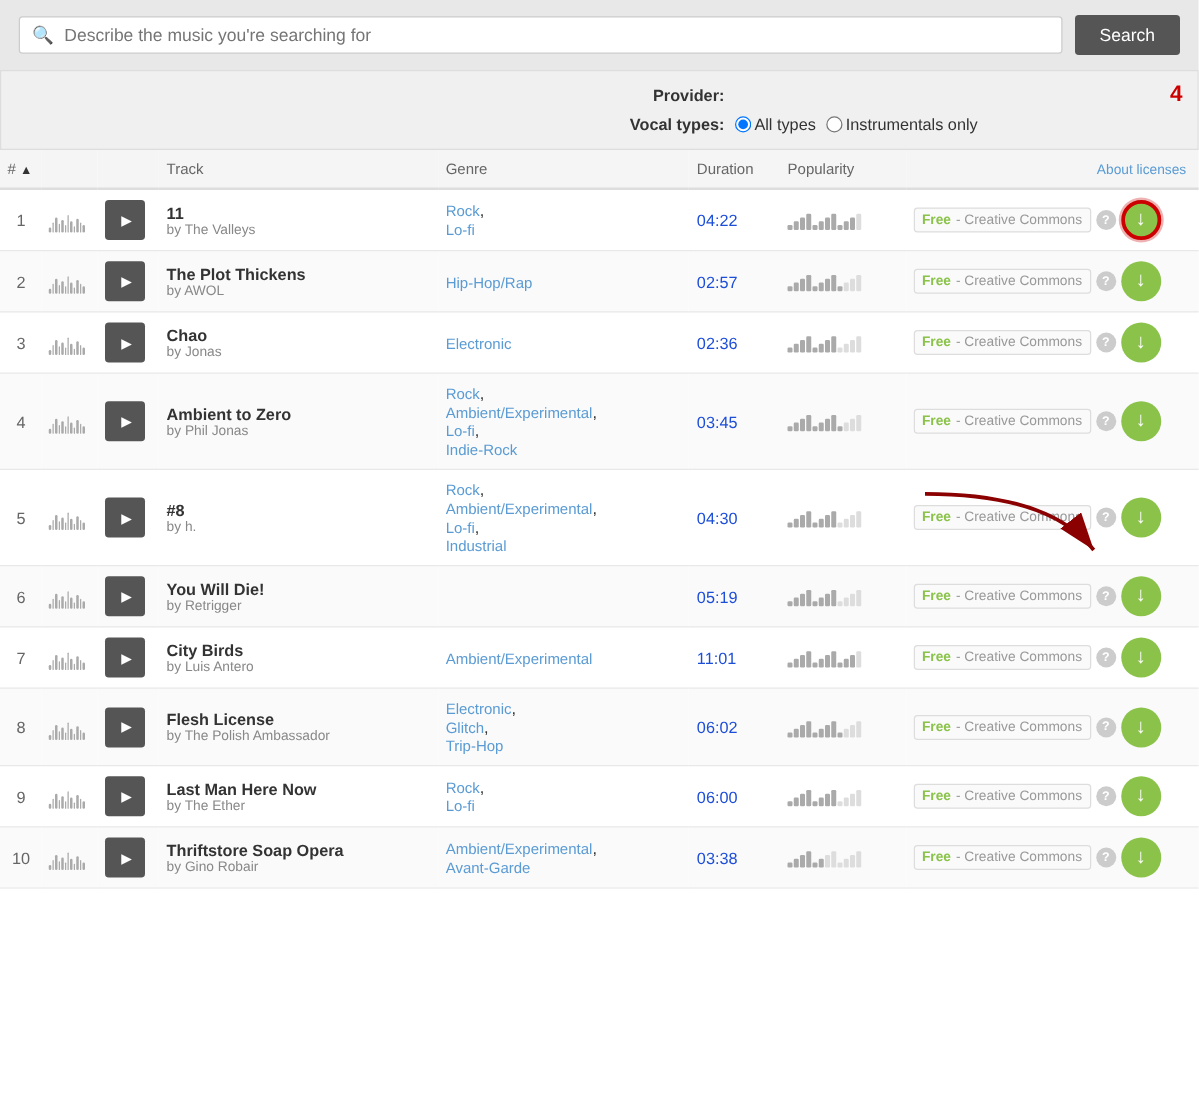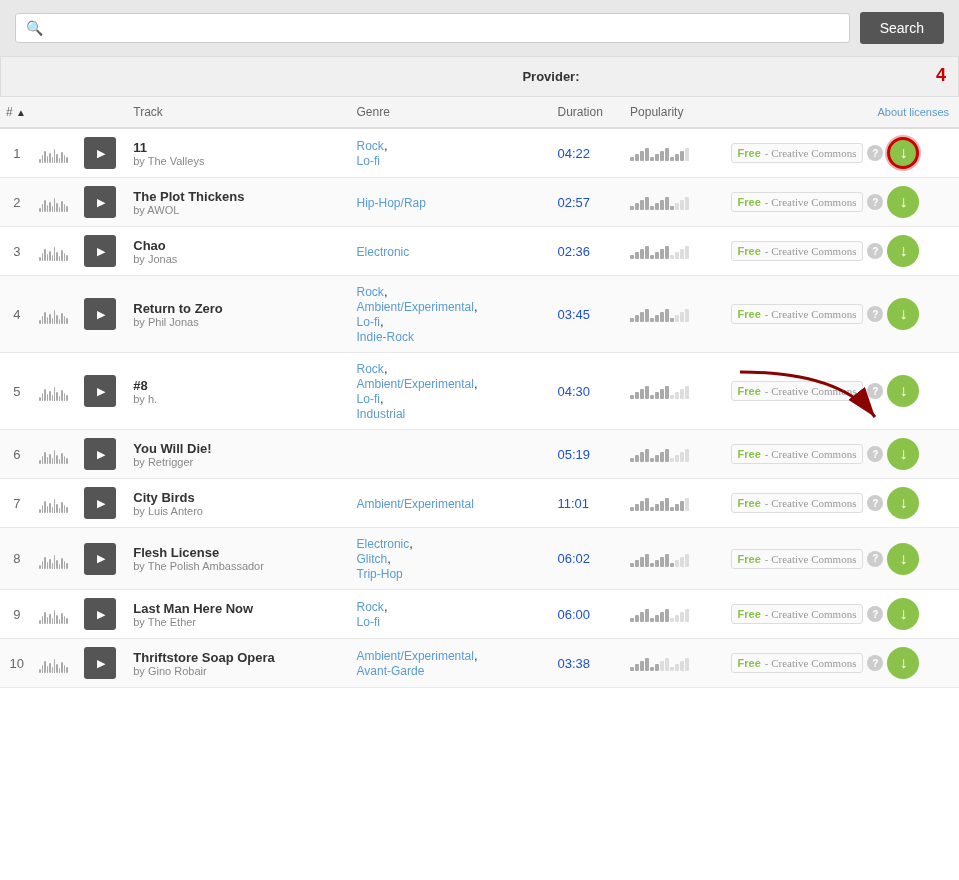--- a/index.html
+++ b/index.html
@@ -199,21 +199,21 @@
       display: flex;
       align-items: center;
       gap: 4px;
       border: 1px solid #ddd;
       border-radius: 3px;
       padding: 3px 6px;
       background: #fafafa;
       font-size: 11px;
     }
     .license-free { color: #8bc34a; font-weight: bold; }
-    .license-text { color: #999; font-family: Liberation Serif, serif; }
+    .license-text { color: #999; }
     .license-help {
       width: 16px;
       height: 16px;
       border-radius: 50%;
       background: #ccc;
       color: #fff;
       font-size: 10px;
       display: flex;
       align-items: center;
       justify-content: center;
@@ -263,32 +263,46 @@
       text-align: right;
       padding-right: 5px;
     }
   </style>
 </head>
 <body>
 
 <div class="search-bar">
   <div class="search-input-wrap">
     <span class="search-icon-svg">🔍</span>
+    <input type="text" class="search-input" placeholder="Describe the music you're searching for" style="">
   </div>
   <button class="search-button">Search</button>
 </div>
 
 <div class="filters">
 
   <div>
   </div>
 
   <div>
     <div class="filter-row">
       <span class="filter-label">Provider:</span>
+    </div>
+    <div class="filter-row" style="margin-top:8px;">
+      <span class="filter-label">Vocal types:</span>
+      <div class="radio-group">
+        <label class="radio-label">
+          <input type="radio" name="vocal" checked="" style="">
+          <span>All types</span>
+        </label>
+        <label class="radio-label">
+          <input type="radio" name="vocal" style="">
+          <span>Instrumentals only</span>
+        </label>
+      </div>
     </div>
   </div>
 
   <span class="badge-4">4</span>
 </div>
 
 <div class="table-wrap">
 
   <svg style="position:absolute; top:265px; left:680px; width:220px; height:100px; pointer-events:none; z-index:10;">
     <defs>
@@ -495,21 +509,21 @@
               <span style="height:5px;"></span>
               <span style="height:11px;"></span>
               <span style="height:8px;"></span>
               <span style="height:6px;"></span>
             </div>
     </td>
     <td class="col-play">
       <button class="play-btn"></button>
     </td>
     <td class="col-track">
-      <div class="track-name">Return to Zero</div>
+      <div class="track-name">Ambient to Zero</div>
       <div class="track-artist">by Phil Jonas</div>
     </td>
     <td class="col-genre"><a href="#" class="genre-link">Rock</a>,<br><a href="#" class="genre-link">Ambient/Experimental</a>,<br><a href="#" class="genre-link">Lo-fi</a>,<br><a href="#" class="genre-link">Indie-Rock</a></td>
     <td class="col-duration">03:45</td>
     <td class="col-popularity">
       <div class="pop-bars">
               <div class="pop-bar" style="height:4px;background:#aaa;"></div>
               <div class="pop-bar" style="height:7px;background:#aaa;"></div>
               <div class="pop-bar" style="height:10px;background:#aaa;"></div>
               <div class="pop-bar" style="height:13px;background:#aaa;"></div>

